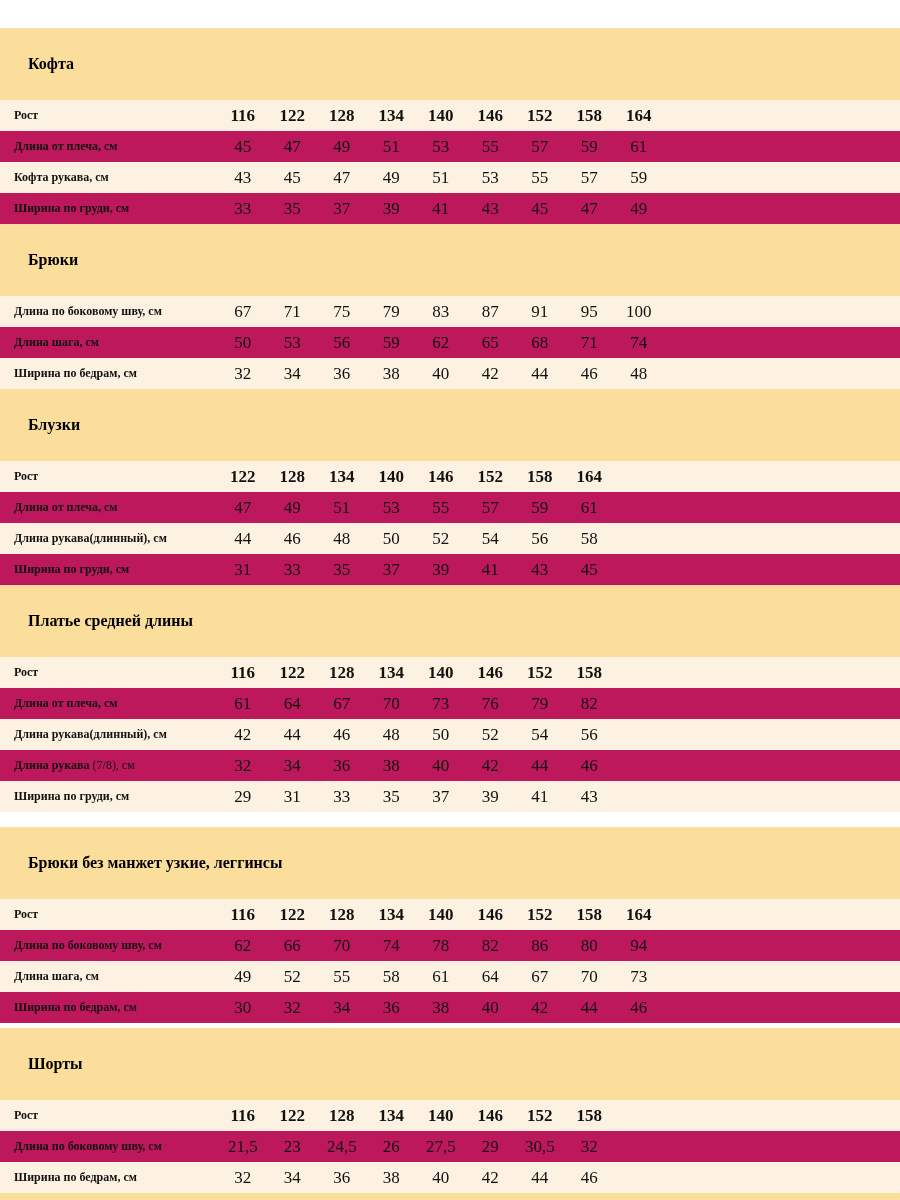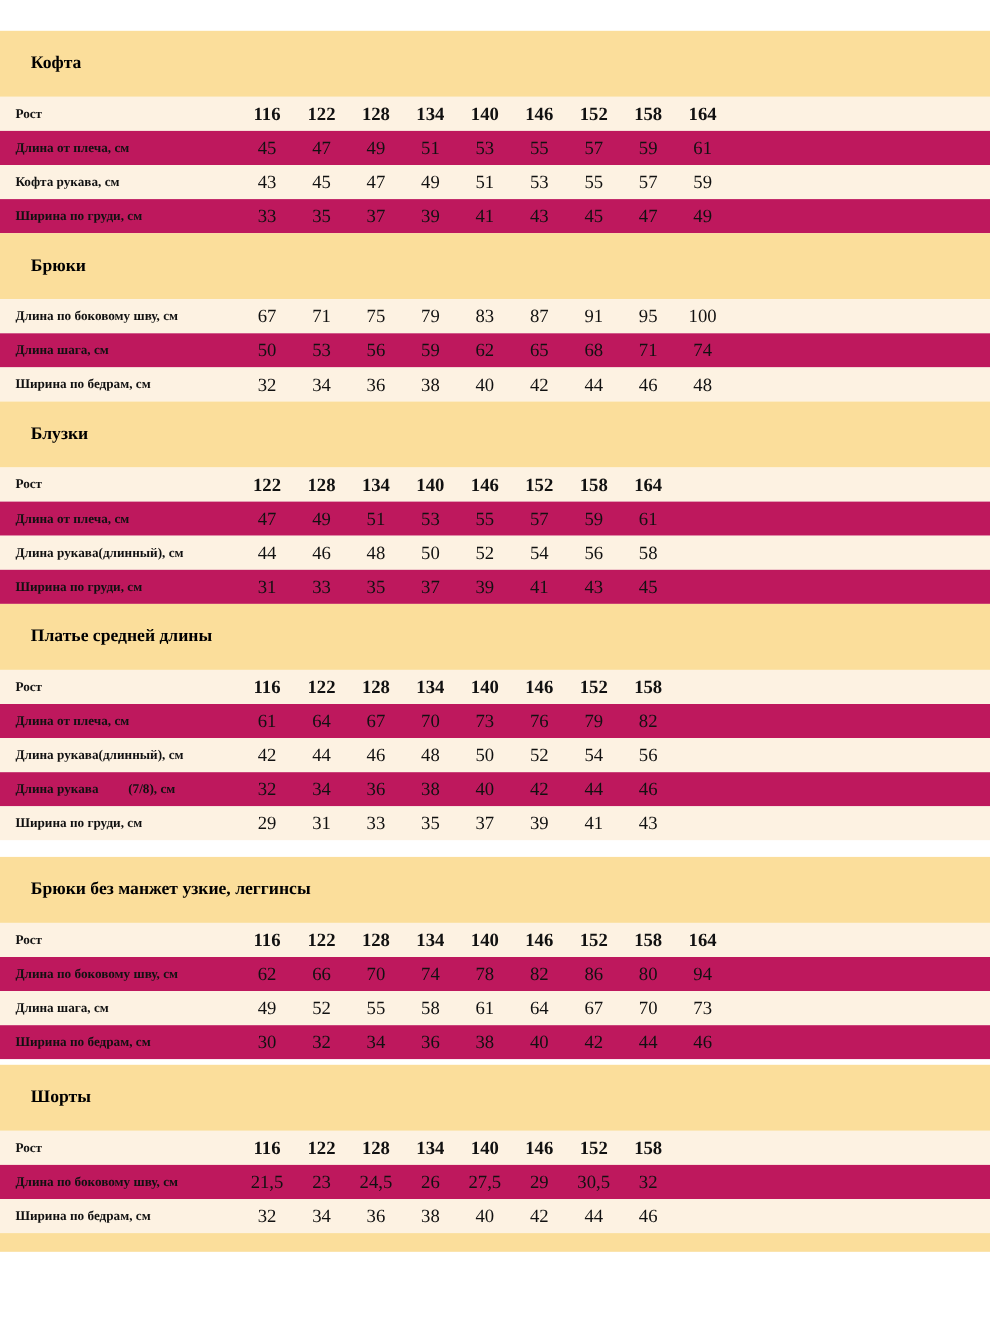--- a/index.html
+++ b/index.html
@@ -23,21 +23,21 @@
     font-size: 33px;
     line-height: 42px;
     font-weight: normal;
     letter-spacing: 0.2px;
     color: #000000;
   }
   #sections {
     margin-top: 28px;
   }
   .band {
-    height: 60px;
+    height: 72px;
     background: var(--band, #FBDE9B);
     display: flex;
     align-items: center;
     padding-left: 28px;
     box-sizing: border-box;
   }
   .band .band-title {
     font-weight: bold;
     font-size: 16px;
     color: #000000;
@@ -56,22 +56,21 @@
     background: var(--stripe, #FDF2E2);
   }
   .row .lbl {
     padding-left: 14px;
     font-weight: bold;
     font-size: 12px;
     white-space: nowrap;
     overflow: visible;
   }
   .row .lbl .light {
-    font-weight: bold;
-    margin-left: 24px;
+    font-weight: normal;
   }
   .cell {
     text-align: center;
     font-size: 17px;
   }
   .cell.b {
     font-weight: bold;
   }
   .bottom-band {
     height: 17px;

